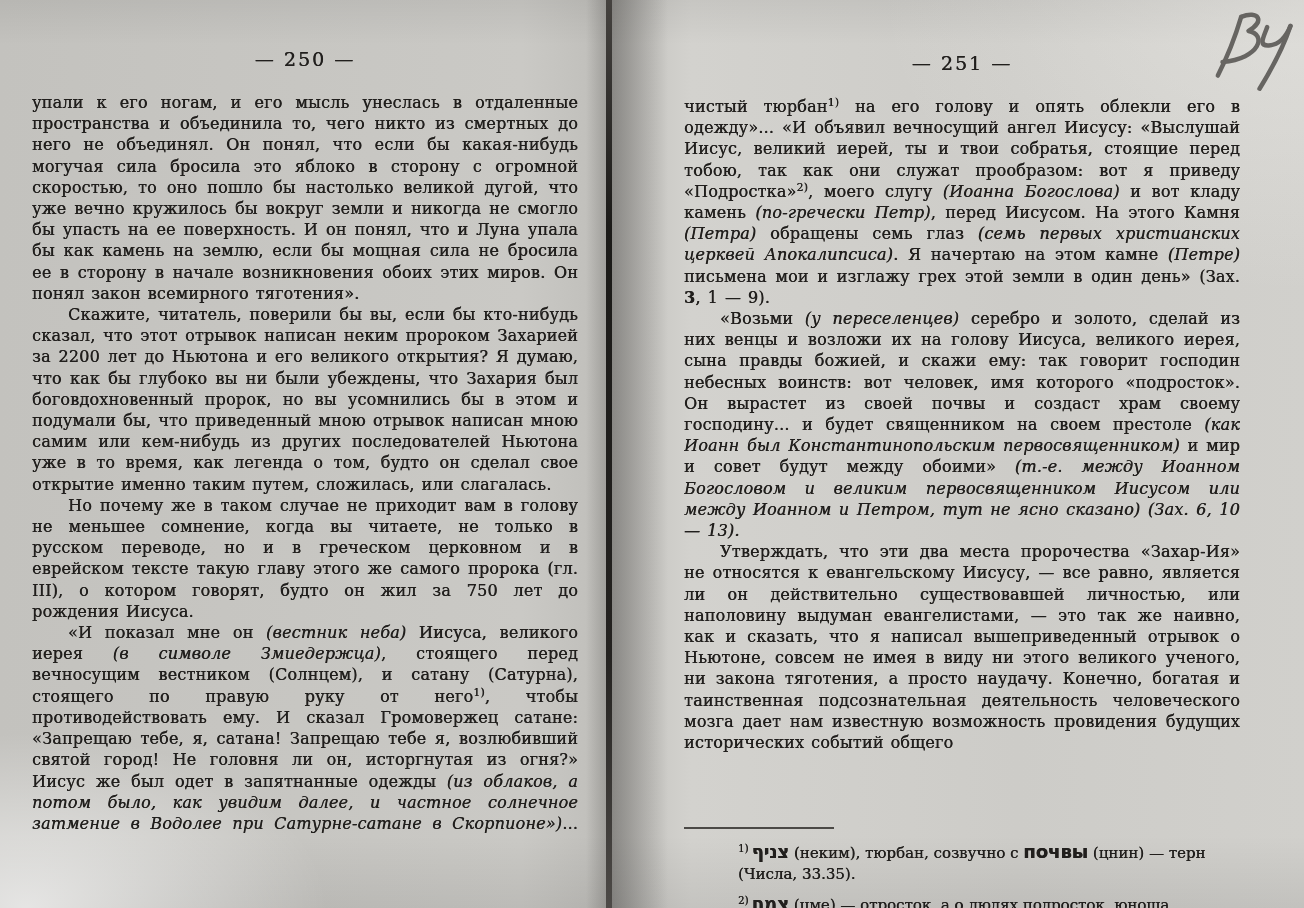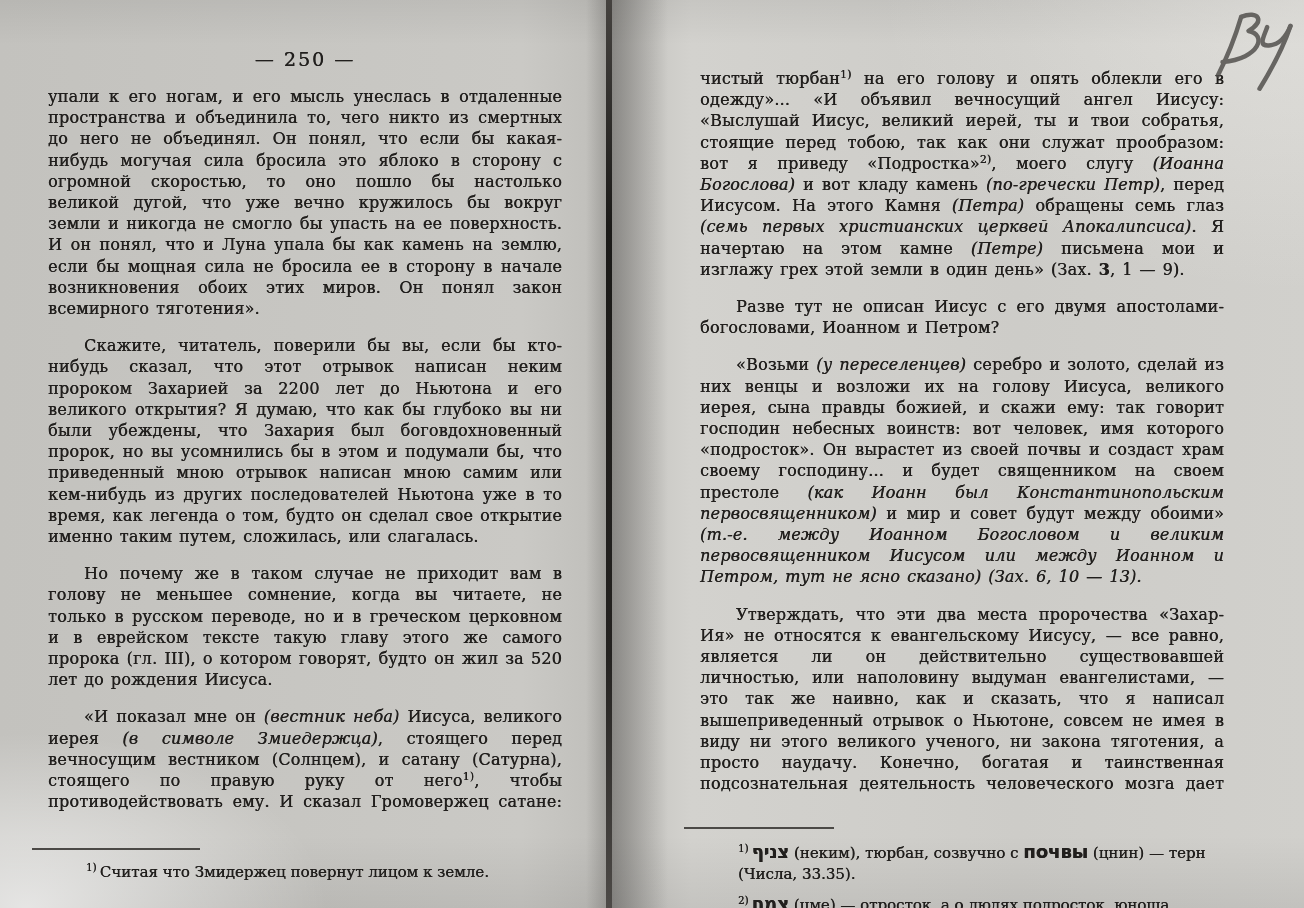--- a/index.html
+++ b/index.html
@@ -25,25 +25,25 @@
   }
   .gutter-shade-l {
     position:absolute; left:586px; top:0; bottom:0; width:20px;
     background:linear-gradient(to left, rgba(80,78,75,0.28), rgba(80,78,75,0));
   }
   .page { position:absolute; }
   .page.left  { left:32px;  top:48px; width:546px; height:850px; }
   .page.right { left:684px; top:52px; width:556px; height:846px; }
   .page-number {
     text-align:center; font-size:19px; letter-spacing:2px;
-    text-shadow:0.3px 0 0 currentColor;
+    margin-bottom:22px; text-shadow:0.3px 0 0 currentColor;
   }
   .body { max-height:742px; overflow:hidden; }
   .body p {
-    margin:16px; text-align:justify; font-size:16px; line-height:21.2px;
+    margin:0; text-align:justify; font-size:16px; line-height:21.2px;
     text-indent:36px; word-spacing:1.6px; letter-spacing:0.2px;
     text-shadow:0.35px 0 0 currentColor;
   }
   .body p.no-indent { text-indent:0; }
   sup { font-size:68%; line-height:0; }
   .hebrew { font-family:"DejaVu Sans","Liberation Sans",sans-serif; font-weight:bold; font-size:18px; }
   .footer { position:absolute; left:0; right:0; }
   .page.left  .footer { top:800px; }
   .page.right .footer { top:775px; }
   .footnote-sep { height:2px; background:#4b4946; border:0; margin:0 0 12px 0; }
@@ -66,39 +66,33 @@
 </head>
 <body>
 
 <div class="scan">
 
   <div class="page left">
     <div class="page-number">— 250 —</div>
     <div class="body">
         <p class="no-indent"><span>упали к его ногам, и его мысль унеслась в отдаленные пространства и объединила то, чего никто из смертных до него не объединял.  Он понял, что если бы какая-нибудь могучая сила бросила это яблоко в сторону с огромной скоростью, то оно пошло бы настолько великой дугой, что уже вечно кружилось бы вокруг земли и никогда не смогло бы упасть на ее поверхность.  И он понял, что и Луна упала бы как камень на землю, если бы мощная сила не бросила ее в сторону в начале возникновения обоих этих миров.  Он понял закон всемирного тяготения».</span></p>
         <p><span>Скажите, читатель, поверили бы вы, если бы кто-нибудь сказал, что этот отрывок написан неким пророком Захарией за 2200 лет до Ньютона и его великого открытия?  Я думаю, что как бы глубоко вы ни были убеждены, что Захария был боговдохновенный пророк, но вы усомнились бы в этом и подумали бы, что приведенный мною отрывок написан мною самим или кем-нибудь из других последователей Ньютона уже в то время, как легенда о том, будто он сделал свое открытие именно таким путем, сложилась, или слагалась.</span></p>
-        <p><span>Но почему же в таком случае не приходит вам в голову не меньшее сомнение, когда вы читаете, не только в русском переводе, но и в греческом церковном и в еврейском тексте такую главу этого же самого пророка (гл. III), о котором говорят, будто он жил за 520 лет до рождения Иисуса.</span></p>
+        <p><span>Но почему же в таком случае не приходит вам в голову не меньшее сомнение, когда вы читаете, не только в русском переводе, но и в греческом церковном и в еврейском тексте такую главу этого же самого пророка (гл. III), о котором говорят, будто он жил за 750 лет до рождения Иисуса.</span></p>
         <p><span>«И показал мне он </span><i>(вестник неба)</i><span> Иисуса, великого иерея </span><i>(в символе Змиедержца)</i><span>, стоящего перед вечносущим вестником (Солнцем), и сатану (Сатурна), стоящего по правую руку от него</span><sup>1)</sup><span>, чтобы противодействовать ему.  И сказал Громовержец сатане: «Запрещаю тебе, я, сатана! Запрещаю тебе я, возлюбивший святой город!  Не головня ли он, исторгнутая из огня?» Иисус же был одет в запятнанные одежды </span><i>(из облаков, а потом было, как увидим далее, и частное солнечное затмение в Водолее при Сатурне-сатане в Скорпионе»)</i><span>... «Снимите с него запятнанные одежды,— </span></p>
       </div>
-    <div class="footer">
-      <div class="footnote-sep"></div>
-      <div class="footnotes">
-          <p><sup>1) </sup><span>Считая что Змидержец повернут лицом к земле.</span></p>
-        </div>
-    </div>
   </div>
 
   <div class="gutter-shade-l"></div>
   <div class="gutter"></div>
   <div class="gutter-shade-r"></div>
 
   <div class="page right">
+    <div class="page-number">— 251 —</div>
     <div class="body">
         <p class="no-indent"><span>чистый тюрбан</span><sup>1)</sup><span> на его голову и опять облекли его в одежду»... «И объявил вечносущий ангел Иисусу: «Выслушай Иисус, великий иерей, ты и твои собратья, стоящие перед тобою, так как они служат прообразом: вот я приведу «Подростка»</span><sup>2)</sup><span>, моего слугу </span><i>(Иоанна Богослова)</i><span> и вот кладу камень </span><i>(по-гречески Петр)</i><span>, перед Иисусом.  На этого Камня </span><i>(Петра)</i><span> обращены семь глаз </span><i>(семь первых христианских церквей Апокалипсиса)</i><span>.  Я начертаю на этом камне </span><i>(Петре)</i><span> письмена мои и изглажу грех этой земли в один день» (Зах. </span><b>3</b><span>, 1 — 9).</span></p>
-        <p><span>Разве тут не описан Иисус с его двумя апостолами-богословами, Иоанном и Петром?</span></p>
         <p><span>«Возьми </span><i>(у переселенцев)</i><span> серебро и золото, сделай из них венцы и возложи их на голову Иисуса, великого иерея, сына правды божией, и скажи ему: так говорит господин небесных воинств: вот человек, имя которого «подросток».  Он вырастет из своей почвы и создаст храм своему господину... и будет священником на своем престоле </span><i>(как Иоанн был Константинопольским первосвященником)</i><span> и мир и совет будут между обоими» </span><i>(т.-е. между Иоанном Богословом и великим первосвященником Иисусом или между Иоанном и Петром, тут не ясно сказано) (Зах. 6, 10 — 13).</i></p>
         <p><span>Утверждать, что эти два места пророчества «Захар-Ия» не относятся к евангельскому Иисусу, — все равно, является ли он действительно существовавшей личностью, или наполовину выдуман евангелистами, — это так же наивно, как и сказать, что я написал вышеприведенный отрывок о Ньютоне, совсем не имея в виду ни этого великого ученого, ни закона тяготения, а просто наудачу.  Конечно, богатая и таинственная подсознательная деятельность человеческого мозга дает нам известную возможность провидения будущих исторических событий общего</span></p>
       </div>
     <div class="footer">
       <div class="footnote-sep"></div>
       <div class="footnotes">
           <p><sup>1) </sup><span class="hebrew">צניף</span><span> (неким), тюрбан, созвучно с </span><span class="hebrew">почвы</span><span> (цнин) — терн (Числа, 33.35).</span></p>
           <p><sup>2) </sup><span class="hebrew">צמח</span><span> (цме) — отросток, а о людях подросток, юноша.</span></p>
         </div>
     </div>

